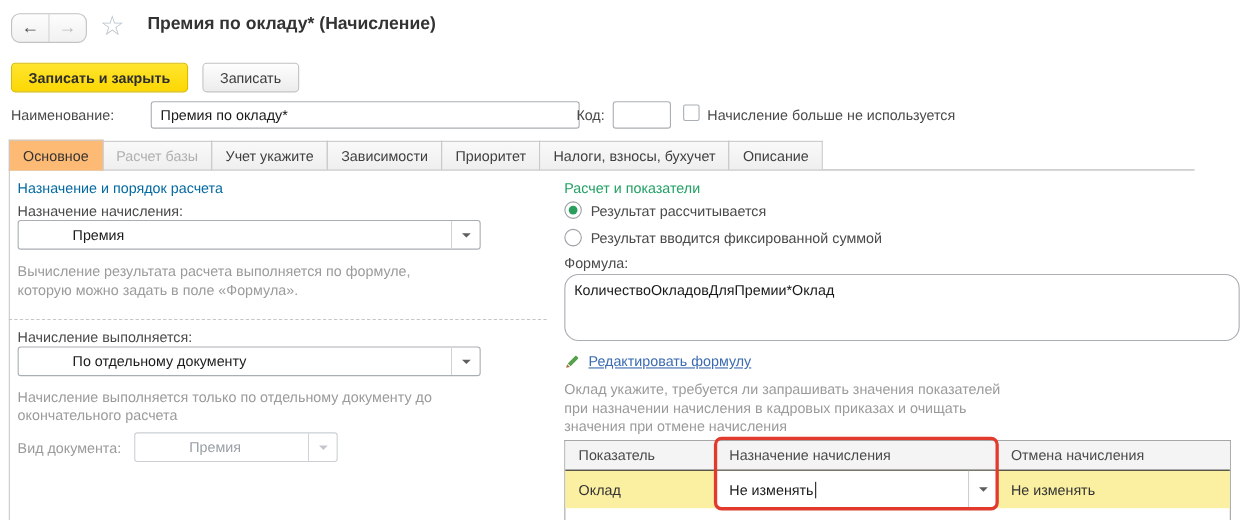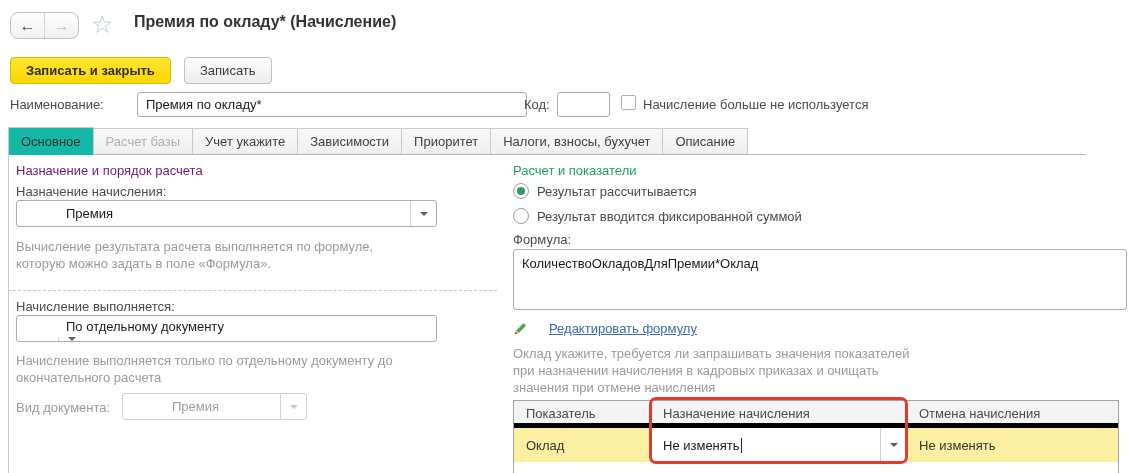--- a/index.html
+++ b/index.html
@@ -26,21 +26,21 @@
   
   .lbl{color:#4a4a4a;}
   .txtin{border:1px solid #a9aeb3;border-radius:3px;background:#fff;height:25px;box-sizing:border-box;
     font-family:"Liberation Sans",sans-serif;font-size:13px;color:#1a1a1a;padding:0 8px;outline:none;}
   .checkbox{width:15px;height:15px;border:1px solid #a9afb4;border-radius:2px;background:#fff;box-sizing:border-box;cursor:pointer;}
 
   
   .tabs{left:8px;top:127px;width:1078px;display:flex;align-items:flex-end;border-bottom:1px solid #b2b2b2;}
   .tab{height:25px;line-height:25px;padding:0 12px;background:linear-gradient(#f9f9f9,#efefef);
     border:1px solid #c9c9c9;border-bottom:none;margin-right:-1px;color:#3f3f3f;cursor:pointer;white-space:nowrap;}
-  .tab.active{background:#14b8a6;height:27px;line-height:27px;margin-bottom:-1px;position:relative;z-index:2;color:#333;}
+  .tab.active{background:#fdba74;height:27px;line-height:27px;margin-bottom:-1px;position:relative;z-index:2;color:#333;}
   .tab.disabled{color:#b0b0b0;cursor:default;}
   .content-edge{left:8px;top:153px;height:320px;border-left:1px solid #c9c9c9;width:0;}
 
   .section-title{font-weight:normal;}
   .hint{color:#9b9b9b;white-space:pre-line;line-height:17px;}
   .dashed{left:8px;top:290px;width:489px;border-top:1px dashed #c6c6c6;height:0;}
 
   
   .combo{display:flex;align-items:stretch;border:1px solid #a9aeb3;border-radius:3px;background:#fff;height:27px;box-sizing:border-box;padding-left:41px;}
   .combo .val{flex:1;display:flex;align-items:center;padding:0 8px;color:#1a1a1a;white-space:nowrap;overflow:hidden;}
@@ -49,28 +49,28 @@
   .combo.disabled{border-color:#ccd0d4;}
   .combo.disabled .val{color:#9aa0a5;}
   .combo.disabled .tri{border-top-color:#c3c7cb;}
 
   
   .radio-row{display:flex;align-items:center;gap:8px;}
   .radio{width:16px;height:16px;border:1px solid #9ba1a6;border-radius:50%;background:#fff;box-sizing:border-box;
     display:flex;align-items:center;justify-content:center;cursor:pointer;}
   .radio .dot{width:8px;height:8px;border-radius:50%;background:#2a9e5c;}
 
-  .formula-box{left:513px;top:249px;width:614px;height:61px;border:1px solid #a9aeb3;border-radius:3px;
+  .formula-box{left:513px;top:249px;width:614px;height:61px;border:1px solid #a9aeb3;border-radius:13px;
     font-family:"Liberation Sans",sans-serif;font-size:13px;color:#1a1a1a;padding:6px 8px;box-sizing:border-box;resize:none;outline:none;}
-  .link-row{left:513px;top:321px;display:flex;align-items:center;gap:21px;}
+  .link-row{left:513px;top:321px;display:flex;align-items:center;gap:7px;}
   a.flink{color:#3b6bb0;text-decoration:underline;cursor:pointer;}
 
   
   .ptable{left:513px;top:400px;width:606px;height:73px;border:1px solid #a6a6a6;border-bottom:none;background:#fff;box-sizing:border-box;}
-  .thead{display:flex;height:27px;background:#f4f4f4;border-bottom:5px solid #000000;box-sizing:border-box;}
+  .thead{display:flex;height:27px;background:#f4f4f4;border-bottom:1px solid #000000;box-sizing:border-box;}
   .th{line-height:26px;padding-left:12px;color:#4a4a4a;box-sizing:border-box;white-space:nowrap;overflow:hidden;}
   .trow{display:flex;height:34px;background:#fbefa1;}
   .td{display:flex;align-items:center;padding-left:12px;color:#333;box-sizing:border-box;white-space:nowrap;overflow:hidden;}
   .c1{width:137px;border-right:1px solid #d9d9d9;}
   .c2{width:256px;border-right:1px solid #d9d9d9;}
   .c3{flex:1;}
   .cell-editor{width:256px;background:#fff;display:flex;align-items:stretch;border-right:1px solid #d9d9d9;box-sizing:border-box;}
   .cell-editor .etext{flex:1;display:flex;align-items:center;padding-left:12px;color:#1a1a1a;}
   .caret{display:inline-block;width:1px;height:15px;background:#222;margin-left:1px;}
   .cell-editor .ddbtn{width:25px;display:flex;align-items:center;justify-content:center;border-left:1px solid #cfcfcf;cursor:pointer;}
@@ -104,33 +104,33 @@
   <div class="tab active">Основное</div>
   <div class="tab disabled">Расчет базы</div>
   <div class="tab">Учет укажите</div>
   <div class="tab">Зависимости</div>
   <div class="tab">Приоритет</div>
   <div class="tab">Налоги, взносы, бухучет</div>
   <div class="tab">Описание</div>
 </div>
 <div class="abs content-edge"></div>
 
-<div class="abs section-title" style="left:16px;top:163px;color:#701a75;">Назначение и порядок расчета</div>
+<div class="abs section-title" style="left:16px;top:163px;color:#0369a1;">Назначение и порядок расчета</div>
 <div class="abs lbl" style="left:16px;top:184px;">Назначение начисления:</div>
 <div class="abs combo" style="left:16px;top:200px;width:421px;">
   <div class="val">Премия</div>
   <div class="ddbtn">
       <span class="tri"></span>
     </div>
 </div>
 <div class="abs hint" style="left:16px;top:238px;">Вычисление результата расчета выполняется по формуле,
 которую можно задать в поле «Формула».</div>
 <div class="abs dashed"></div>
 <div class="abs lbl" style="left:16px;top:299px;">Начисление выполняется:</div>
-<div class="abs combo" style="left:16px;top:315px;width:421px;flex-direction:column;">
+<div class="abs combo" style="left:16px;top:315px;width:421px;">
   <div class="val">По отдельному документу</div>
   <div class="ddbtn">
       <span class="tri"></span>
     </div>
 </div>
 <div class="abs hint" style="left:16px;top:352px;">Начисление выполняется только по отдельному документу до
 окончательного расчета</div>
 <div class="abs hint" style="left:16px;top:399px;">Вид документа:</div>
 <div class="abs combo disabled" style="left:122px;top:393px;width:185px;">
   <div class="val">Премия</div>

